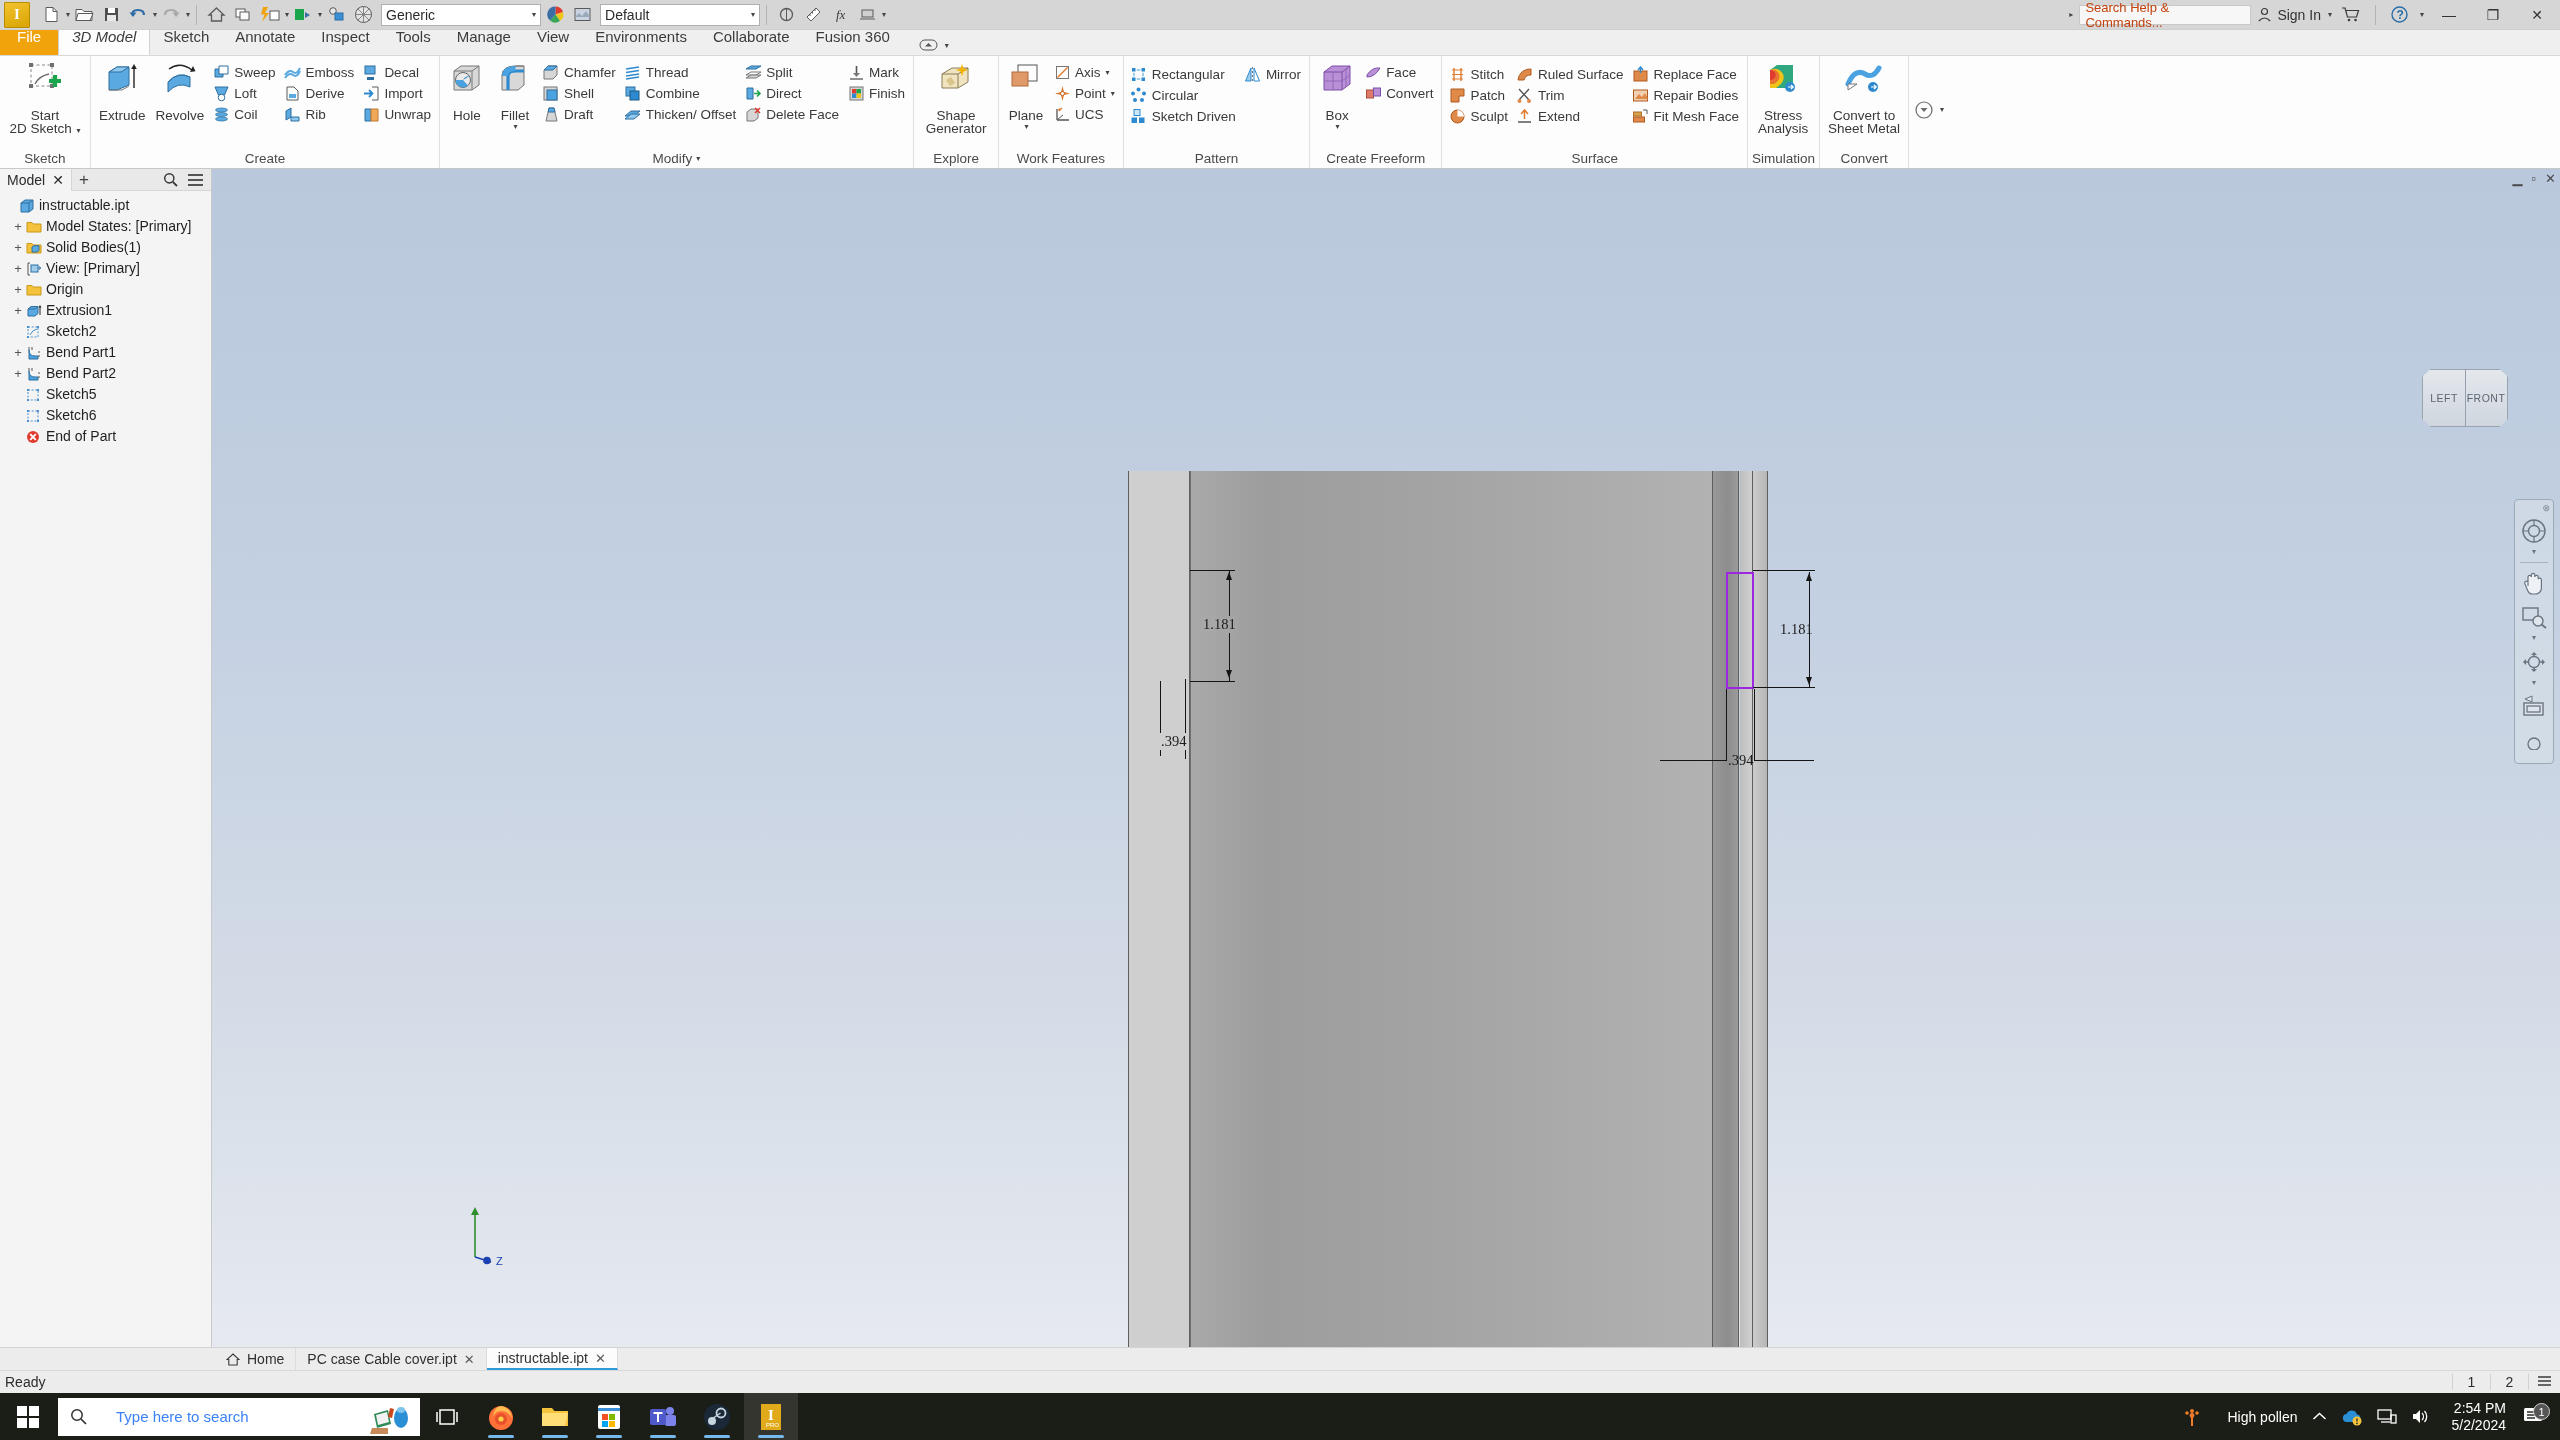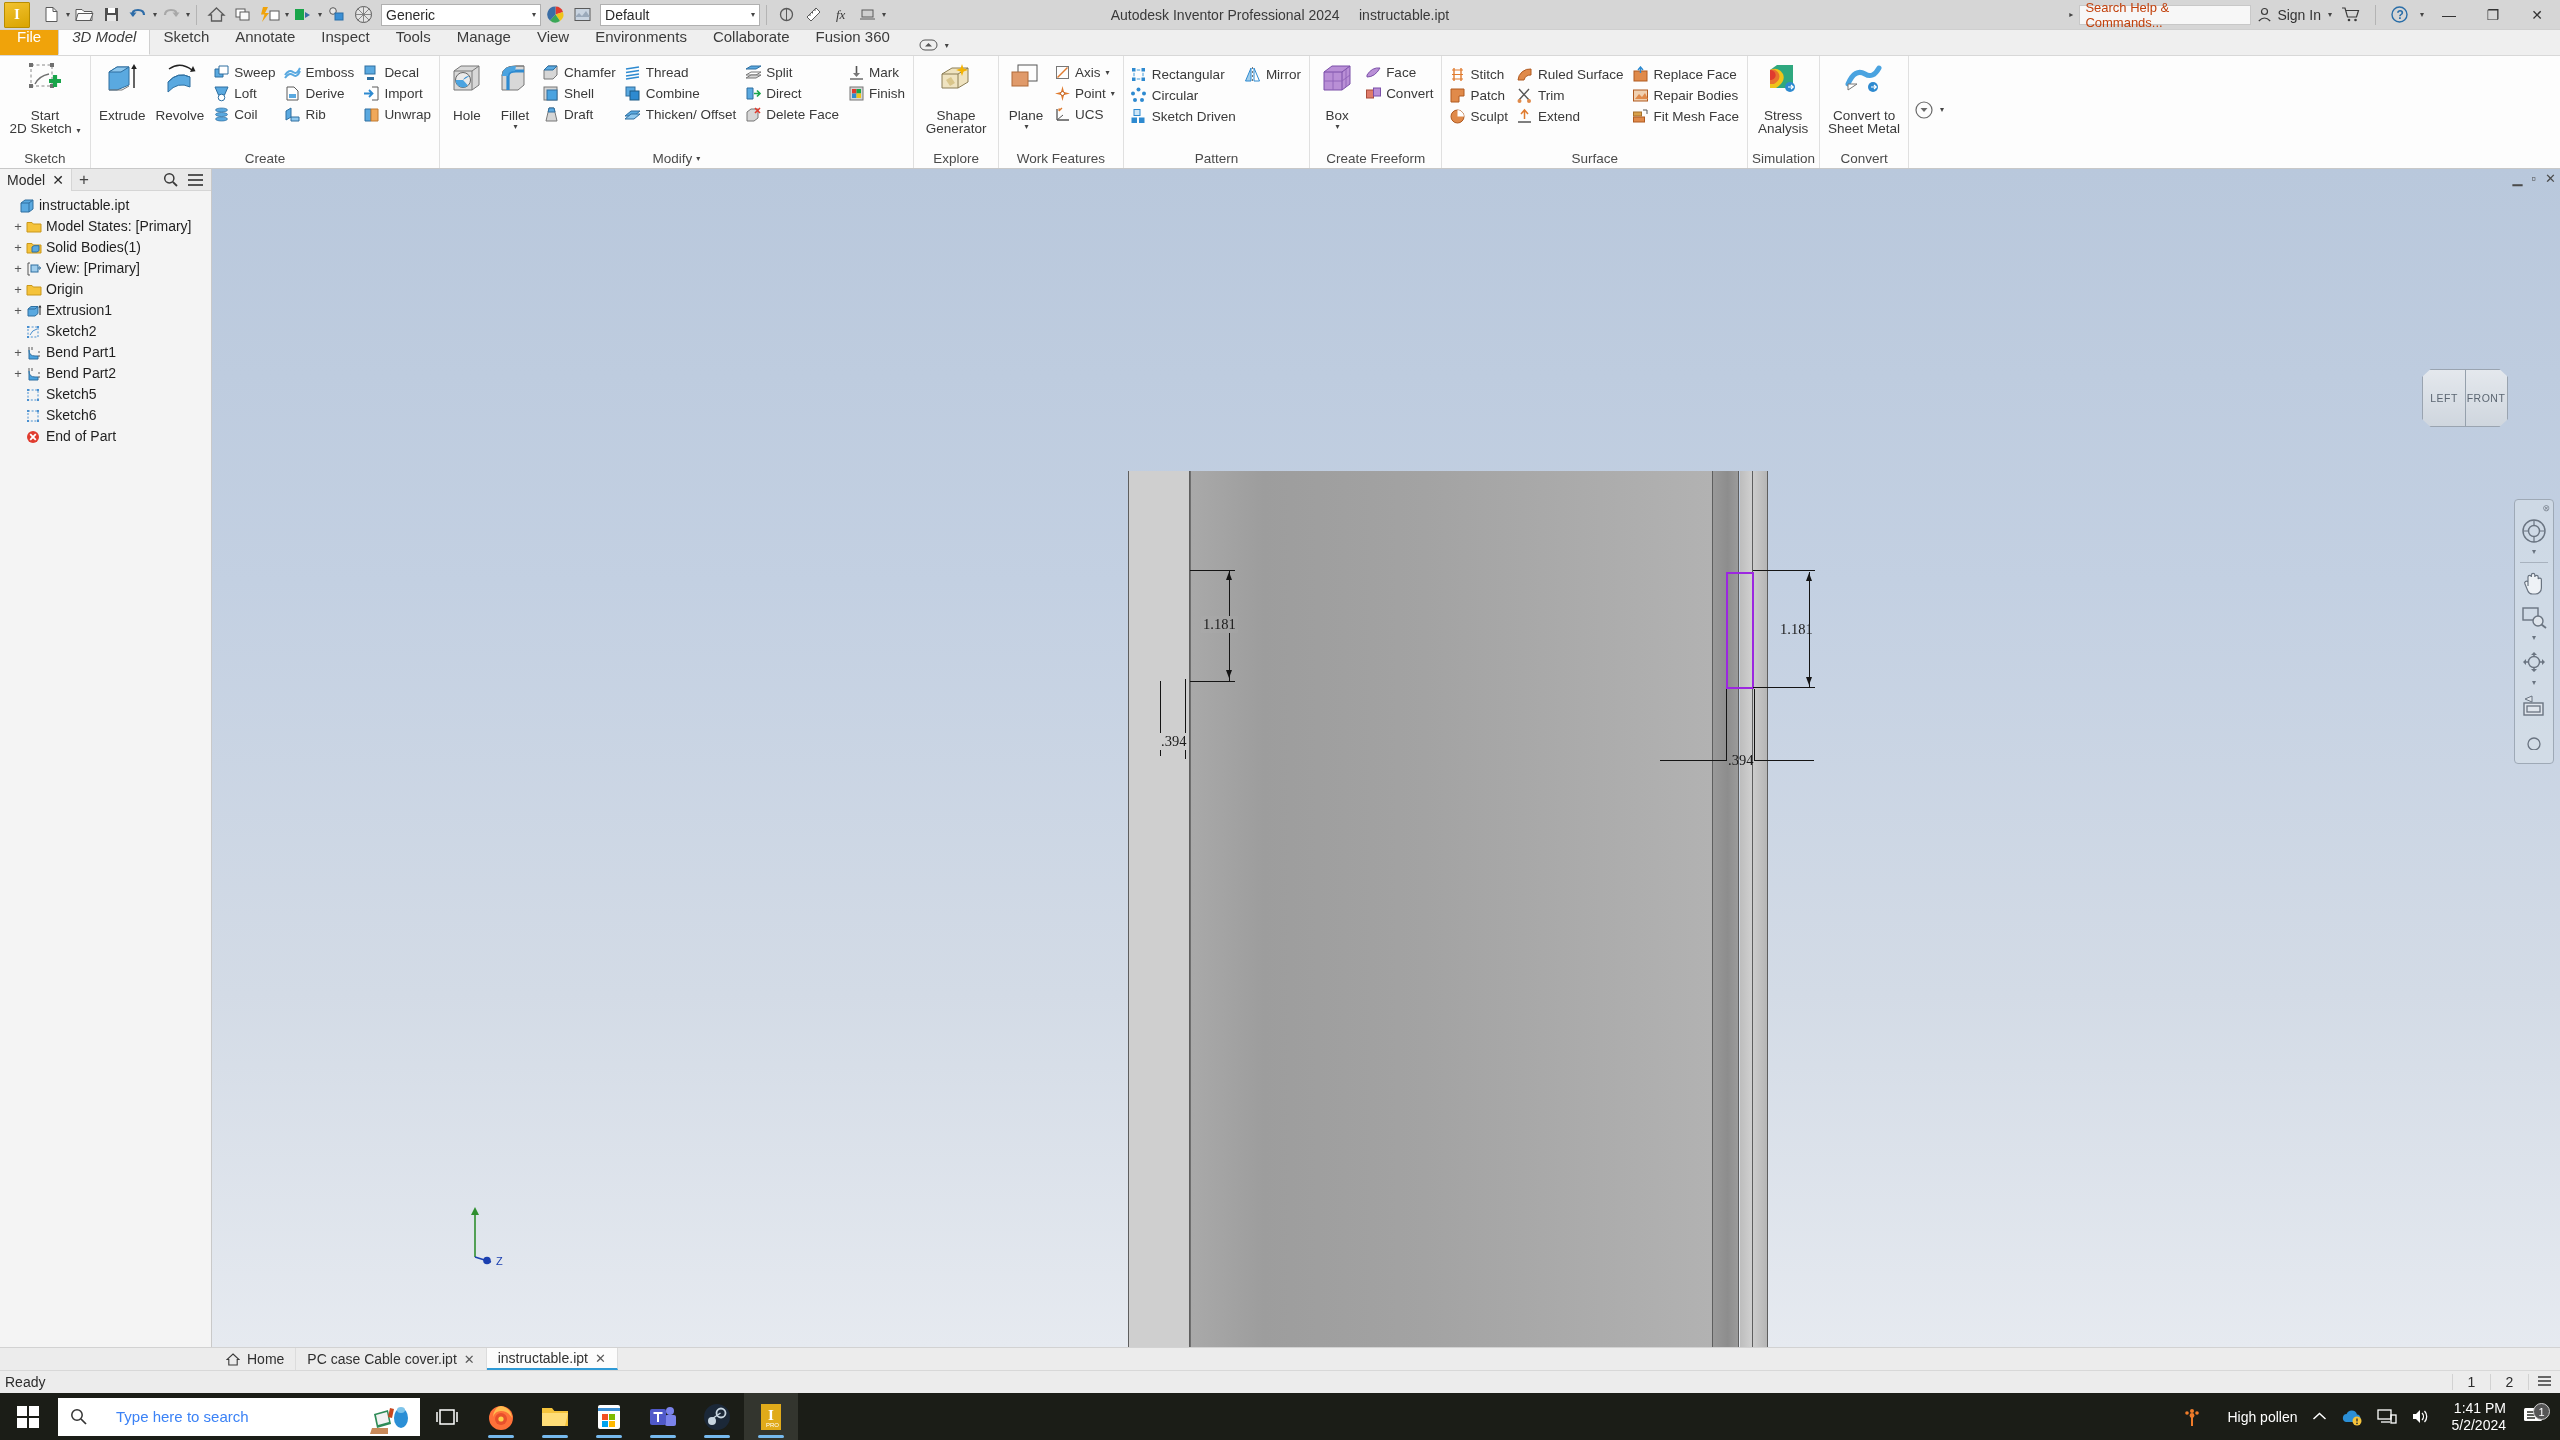--- a/index.html
+++ b/index.html
@@ -361,25 +361,20 @@
       </div>
       <div class="qat-btn">
         <svg width="17" height="17" viewBox="0 0 17 17">
             <rect x="3" y="4" width="11" height="7" fill="#cfcfcf" stroke="#5a5a5a"></rect>
             <path d="M1 13h15" stroke="#5a5a5a"></path>
           </svg>
       </div>
       <span class="caret">▾</span>
     </div>
 
-    <div class="title-center">
-      <span>Autodesk Inventor Professional 2024</span>
-      &nbsp;&nbsp;&nbsp;
-      <span>instructable.ipt</span>
-    </div>
 
     <div class="title-right">
       <span class="caret">▸</span>
       <div class="search-box">
         <span>Search Help &amp; Commands...</span>
       </div>
       <div class="signin">
         <svg width="15" height="15" viewBox="0 0 15 15">
             <circle cx="7.5" cy="4.5" r="3" fill="none" stroke="#3a3a3a" stroke-width="1.2"></circle>
             <path d="M1.8 14 Q7.5 8 13.2 14" fill="none" stroke="#3a3a3a" stroke-width="1.2"></path>
@@ -1472,21 +1467,21 @@
             <rect x="14" y="7" width="5" height="8" fill="none" stroke="#fff" stroke-width="1.3"></rect>
           </svg>
       </div>
       <div class="tray-item">
         <svg width="20" height="17" viewBox="0 0 20 17">
             <path d="M2 6h3l4-4v13l-4-4H2z" fill="#fff"></path>
             <path d="M11 5 a5 5 0 0 1 0 7M13.5 3 a8 8 0 0 1 0 11" fill="none" stroke="#fff" stroke-width="1.3"></path>
           </svg>
       </div>
       <div class="clock">
-        <span>1:41 PM</span>
+        <span>2:54 PM</span>
         <span>5/2/2024</span>
       </div>
       <div class="notif">
         <svg width="22" height="20" viewBox="0 0 22 20">
             <rect x="2" y="3" width="18" height="13" rx="1.5" fill="#fff"></rect>
             <g stroke="#1b1d17" stroke-width="1.4">
               <path d="M5 7h12"></path>
               <path d="M5 10h12"></path>
               <path d="M5 13h8"></path>
             </g>

